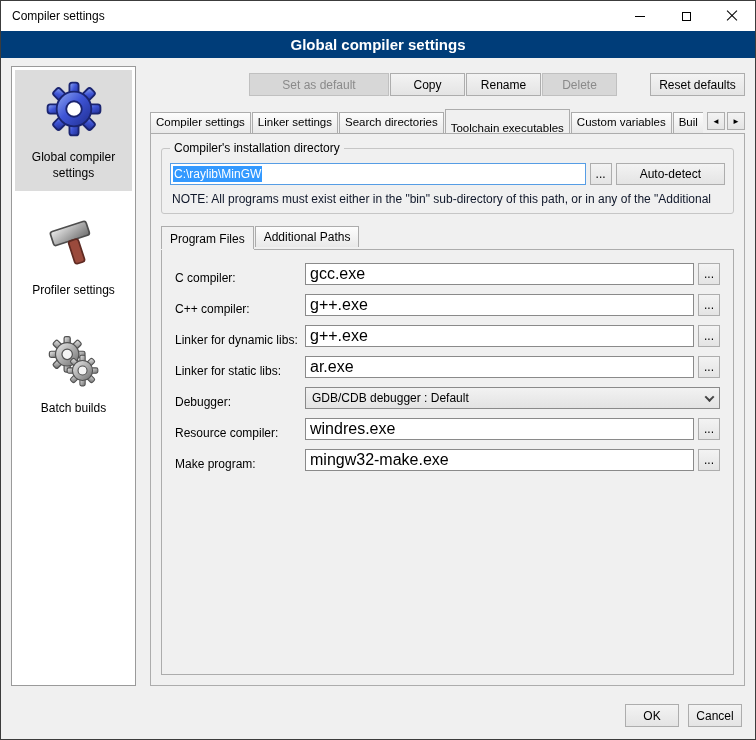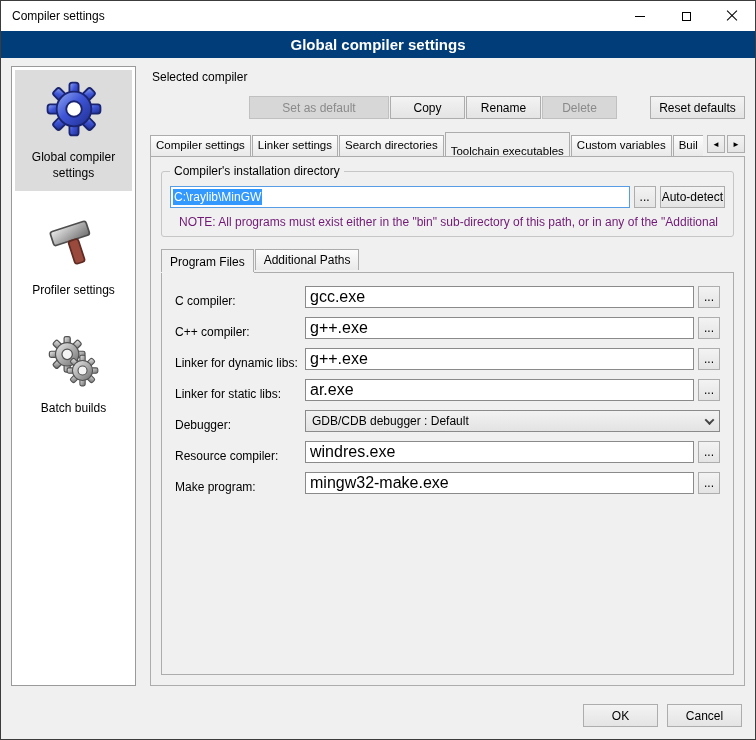--- a/index.html
+++ b/index.html
@@ -61,39 +61,39 @@
 
   .tabpanel { flex: 1; border: 1px solid #ACACAC; background: #F0F0F0; padding: 6px 10px 10px; display: flex; flex-direction: column; min-height: 0; }
 
   
   .groupbox { border: 1px solid #C6C6C6; border-radius: 3px; position: relative; margin-top: 8px; padding: 14px 8px 4px; flex: none; }
   .groupbox .gb-title { position: absolute; top: -8px; left: 8px; background: #F0F0F0; padding: 0 4px; }
   .dir-row { display: flex; align-items: center; gap: 4px; }
   .fake-input { flex: 1; height: 22px; border: 1px solid #569DE5; background: #fff; display: flex; align-items: center; padding: 0 2px; overflow: hidden; }
   .fake-input .sel-text { background: #3399FF; color: #fff; padding: 1px 1px; white-space: nowrap; }
   .mini-btn { width: 22px; height: 22px; padding: 0; flex: none; }
-  .autodetect-btn { height: 22px; padding: 0 1px; flex: none; }
-  .note { color: #701a75; margin: 7px 0 3px 9px; white-space: nowrap; overflow: hidden; }
+  .autodetect-btn { height: 22px; padding: 0 23px; flex: none; }
+  .note { color: #0f172a; margin: 7px 0 3px 2px; white-space: nowrap; overflow: hidden; }
 
   
   .subtabs { display: flex; margin-top: 12px; height: 23px; flex: none; }
   .subtabs .tab { font-size: 12px; padding: 3px 8px 0; }
   .subtabs .tab.active { padding-top: 5px; height: 23px; }
   .subpanel { flex: 1; border: 1px solid #ACACAC; background: #F0F0F0; padding: 13px 13px; min-height: 0; }
 
   .frow { display: flex; align-items: center; margin-bottom: 9px; height: 22px; }
   .flabel { width: 130px; flex: none; margin-top: 8px; }
   .txt { flex: 1; height: 22px; border: 1px solid #8a8a8a; background: #fff; padding: 0 4px; font-family: "Liberation Sans", sans-serif; font-size: 16px; min-width: 0; }
   .frow .mini-btn { margin-left: 4px; }
   .choice { flex: 1; height: 22px; border: 1px solid #8a8a8a; background: linear-gradient(#F2F2F2, #E3E3E3); display: flex; align-items: center; padding-left: 6px; }
   .choice .arrow-zone { margin-left: auto; width: 20px; display: flex; align-items: center; justify-content: center; }
 
   
   .footer { height: 47px; flex: none; display: flex; align-items: center; justify-content: flex-end; gap: 9px; padding-right: 13px; }
-  .footer .btn { width: 75px; text-align: right; }
+  .footer .btn { width: 54px; text-align: right; }
 </style>
 </head>
 <body>
 
 <svg width="0" height="0" style="position:absolute" aria-hidden="true">
   <defs>
     <linearGradient id="blueGrad" x1="0" y1="0" x2="1" y2="1">
       <stop offset="0" stop-color="#93ABF2"></stop>
       <stop offset="0.45" stop-color="#3F55D6"></stop>
       <stop offset="1" stop-color="#1E2C8E"></stop>
@@ -165,21 +165,20 @@
             <use href="#gear" fill="url(#grayGrad)" stroke="#525252" stroke-width="2"></use>
             <circle r="8.5" fill="#F4F4F4" stroke="#525252" stroke-width="2"></circle>
           </g>
         </svg>
         <span>Batch builds</span>
       </div>
     </div>
 
     <div class="main">
 
-      <div class="sel-label">Selected compiler</div>
 
 
       <div class="btnrow">
         <button class="btn w140 disabled" disabled="">Set as default</button>
         <button class="btn w75">Copy</button>
         <button class="btn w75">Rename</button>
         <button class="btn w75 disabled" disabled="">Delete</button>
         <button class="btn w95">Reset defaults</button>
       </div>
 

